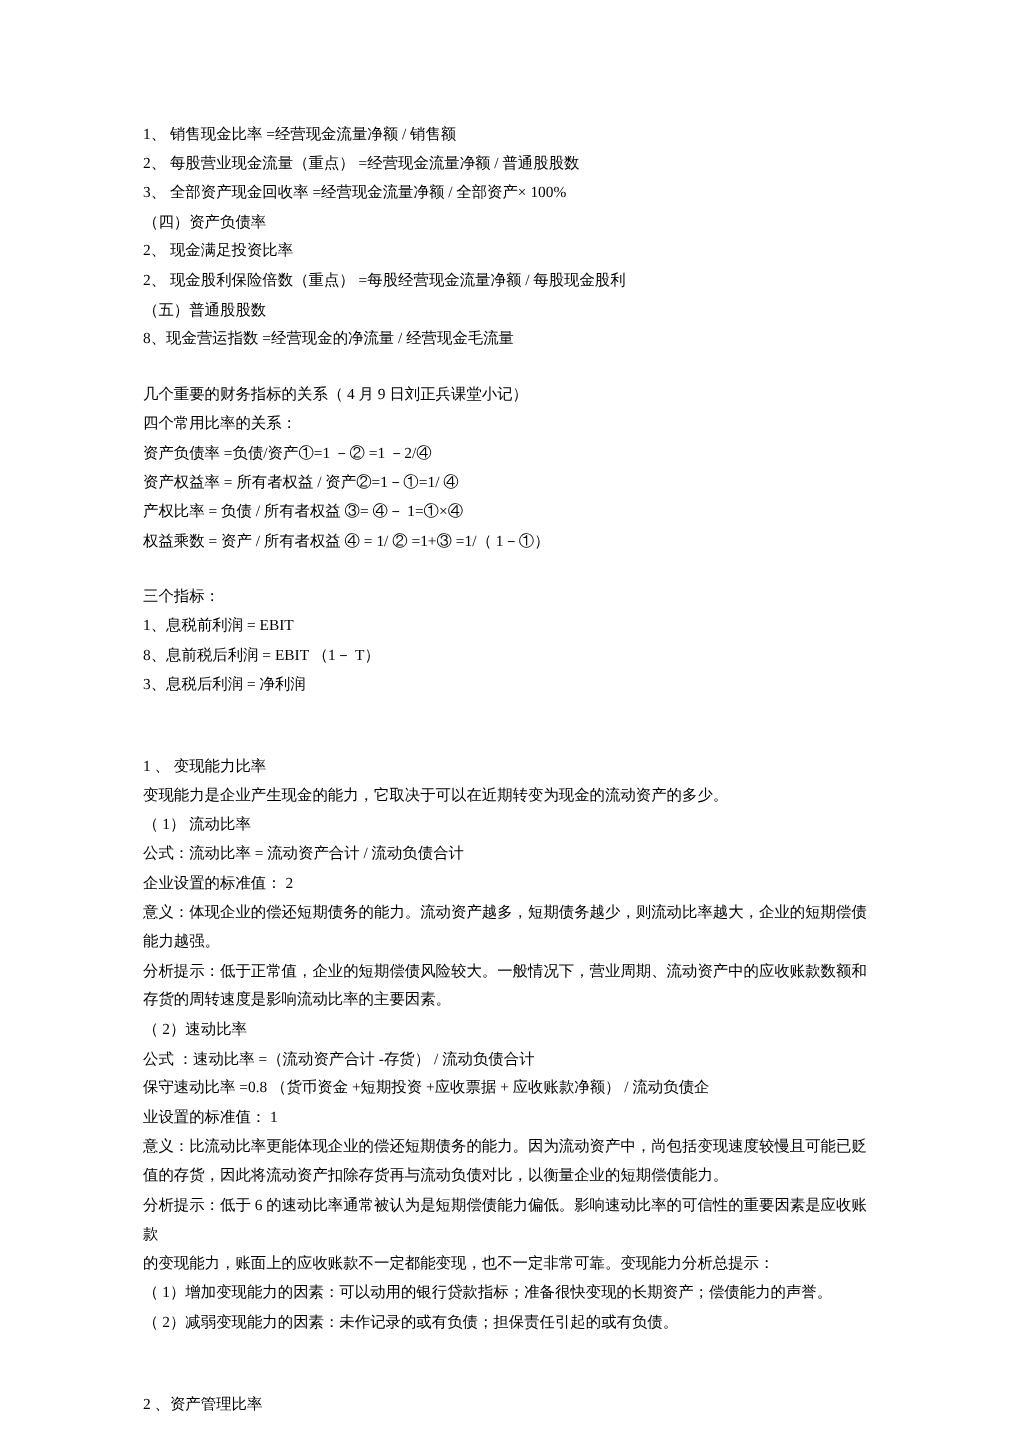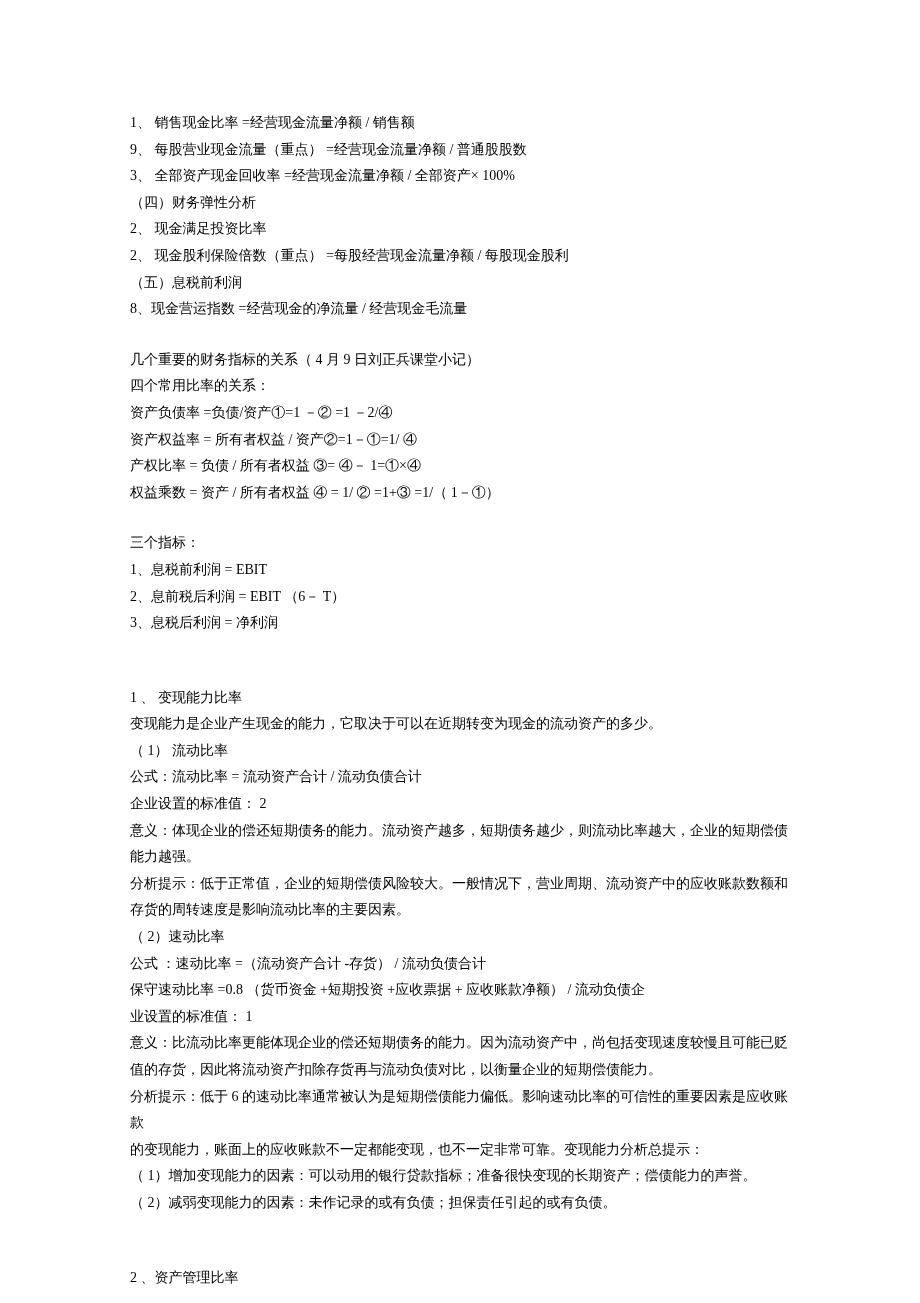--- a/index.html
+++ b/index.html
@@ -20,42 +20,42 @@
       height: 24px;
     }
     .spacer-large {
       height: 48px;
     }
   </style>
 </head>
 <body>
 
 <p>1、 销售现金比率  =经营现金流量净额    / 销售额</p>
-<p>9、 每股营业现金流量（重点）     =经营现金流量净额  / 普通股股数</p>
+<p>2、 每股营业现金流量（重点）     =经营现金流量净额  / 普通股股数</p>
 <p>3、 全部资产现金回收率   =经营现金流量净额  / 全部资产× 100%</p>
-<p>（四）财务弹性分析</p>
+<p>（四）资产负债率</p>
 <p>2、 现金满足投资比率</p>
 <p>2、 现金股利保险倍数（重点）     =每股经营现金流量净额    / 每股现金股利</p>
-<p>（五）息税前利润</p>
+<p>（五）普通股股数</p>
 <p>8、现金营运指数   =经营现金的净流量  / 经营现金毛流量</p>
 
 <div class="spacer"></div>
 
 <p>几个重要的财务指标的关系（     4 月 9 日刘正兵课堂小记）</p>
 <p>四个常用比率的关系：</p>
 <p>资产负债率  =负债/资产①=1  －②  =1 －2/④</p>
 <p>资产权益率  = 所有者权益  /    资产②=1－①=1/ ④</p>
 <p>产权比率  =   负债 /   所有者权益   ③= ④－  1=①×④</p>
 <p>权益乘数  =  资产 /   所有者权益   ④ = 1/ ② =1+③ =1/（  1－①）</p>
 
 <div class="spacer"></div>
 
 <p>三个指标：</p>
 <p>1、息税前利润   = EBIT</p>
-<p>2、息前税后利润   = EBIT （6－ T）</p>
+<p>8、息前税后利润   = EBIT （1－ T）</p>
 <p>3、息税后利润   =  净利润</p>
 
 <div class="spacer-large"></div>
 
 <p>1 、 变现能力比率</p>
 <p>变现能力是企业产生现金的能力，它取决于可以在近期转变为现金的流动资产的多少。</p>
 <p>（ 1）  流动比率</p>
 <p>公式：流动比率  = 流动资产合计   / 流动负债合计</p>
 <p>企业设置的标准值：   2</p>
 <p>意义：体现企业的偿还短期债务的能力。流动资产越多，短期债务越少，则流动比率越大，企业的短期偿债能力越强。</p>

